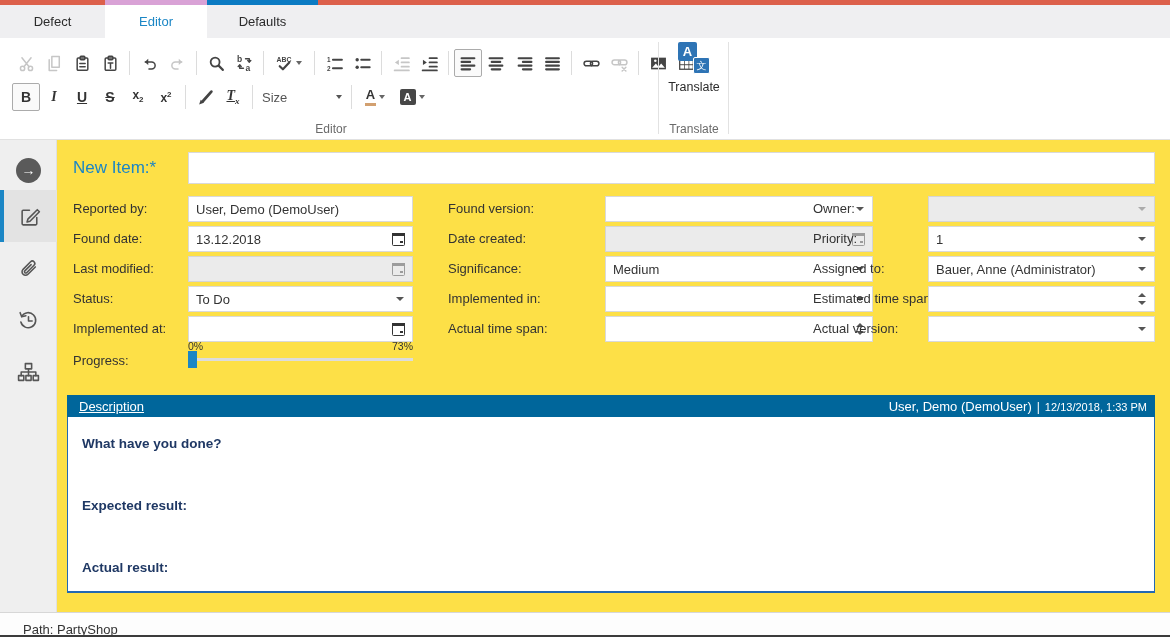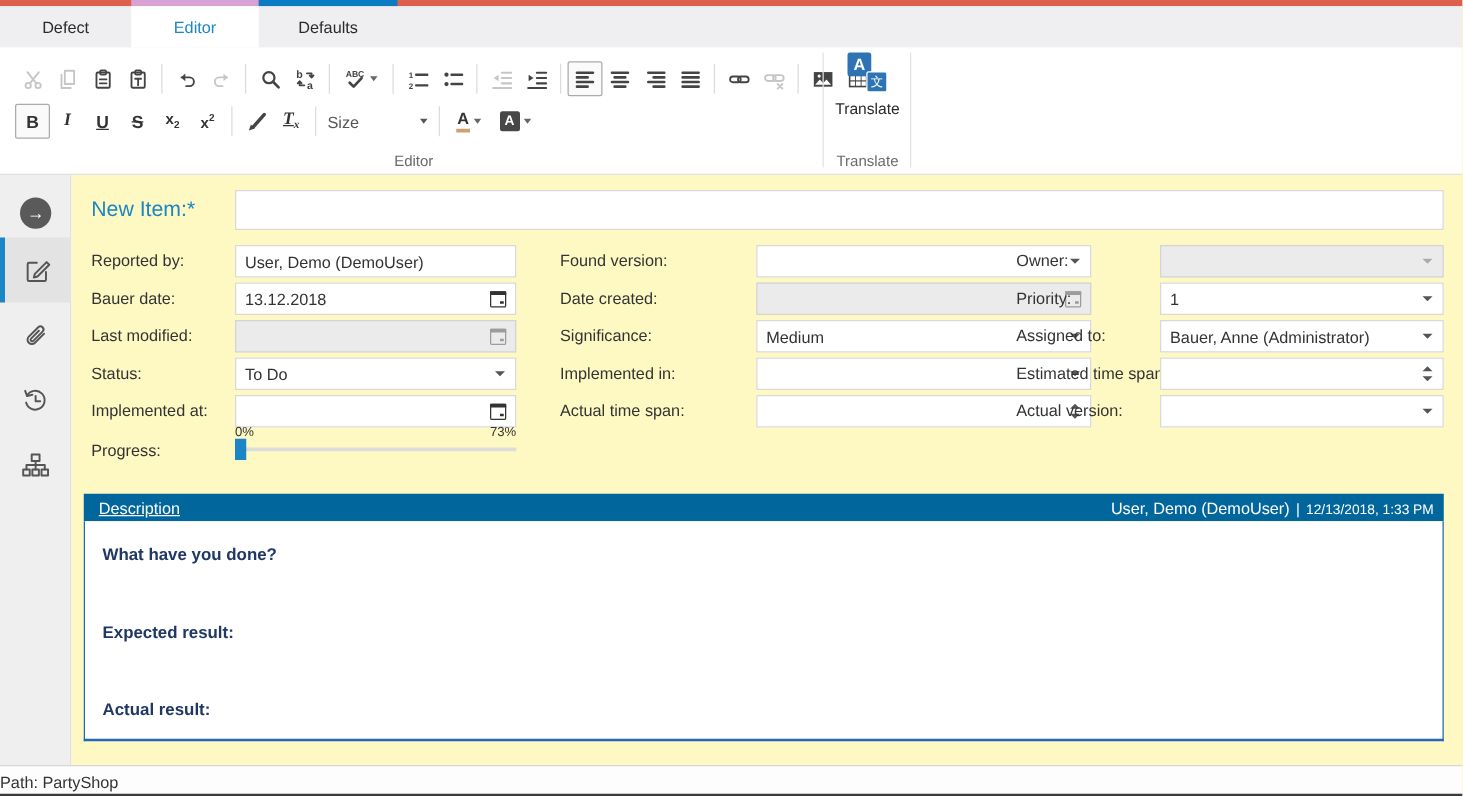--- a/index.html
+++ b/index.html
@@ -56,21 +56,21 @@
   .tr-a { position:absolute; left:0; top:0; width:19px; height:19px; background:#2E74B5; border-radius:2px; color:#fff; font-weight:700; font-size:13px; display:flex; align-items:center; justify-content:center; }
   .tr-zh { position:absolute; right:0; bottom:0; width:17px; height:17px; background:#2E74B5; border:1px solid #fff; border-radius:2px; color:#fff; font-size:10px; display:flex; align-items:center; justify-content:center; }
   .tr-label { margin-top:6px; font-size:12.5px; color:#2b2b2b; }
   
   .sidebar { position:absolute; left:0; top:140px; width:57px; height:472px; background:#EFEFEF; border-right:1px solid #E0E0E0; }
   .sb-item { position:absolute; left:0; width:57px; height:52px; display:flex; align-items:center; justify-content:center; }
   .sb-item.active { background:#E3E3E3; border-left:4px solid #1B86C5; }
   .sb-circle { width:25px; height:25px; border-radius:50%; background:#5A5A5A; color:#fff; display:flex; align-items:center; justify-content:center; font-size:14px; font-weight:700; }
   .si { stroke:#555; fill:none; stroke-width:1.5; stroke-linecap:round; stroke-linejoin:round; }
   
-  .content { position:absolute; left:57px; top:140px; width:1113px; height:472px; background:#fef9c3; }
+  .content { position:absolute; left:57px; top:140px; width:1113px; height:472px; background:#fde047; }
   .new-item-label { position:absolute; left:16px; top:18px; font-size:17px; color:#1B86C5; }
   .new-item-input { position:absolute; left:131px; top:12px; width:967px; height:32px; background:#fff; border:1px solid #D9D9D9; font-size:13px; padding:0 8px; font-family:"Liberation Sans",sans-serif; }
   .flabel { position:absolute; font-size:13px; color:#333; }
   .fld { position:absolute; height:26px; background:#fff; border:1px solid #D9D9D9; display:flex; align-items:center; }
   .fld input { flex:1; min-width:0; border:none; outline:none; background:transparent; font-size:13px; padding:0 7px; font-family:"Liberation Sans",sans-serif; color:#333; }
   .fld .val { flex:1; padding:0 7px; color:#333; }
   .fld.disabled { background:#EBEBEB; border-color:#D4D4D4; }
   .fld .dd { margin-right:8px; }
   .fld.disabled .dd { border-top-color:#ABABAB; }
   .dd { width:0; height:0; border-left:4px solid transparent; border-right:4px solid transparent; border-top:4.5px solid #555; }
@@ -98,21 +98,21 @@
   .desc { position:absolute; left:10px; top:255px; width:1088px; height:198px; }
   .desc-header { height:22px; background:#00669B; color:#fff; display:flex; align-items:center; justify-content:space-between; padding:0 8px 0 12px; }
   .desc-title { font-size:13px;text-decoration:underline; }
   .desc-meta { display:flex; align-items:baseline; gap:5px; }
   .desc-user { font-size:13px; }
   .desc-sep { font-size:12px; }
   .desc-time { font-size:11px; }
   .desc-body { height:176px; background:#fff; border:1px solid #2268B2; border-top:none; border-bottom-width:2px; padding:19px 14px; overflow:hidden; }
   .desc-body p { font-weight:700; color:#1F3864; font-size:13.5px; margin-bottom:47px; }
   
-  .statusbar { position:absolute; left:0; top:612px; width:1170px; height:25px; background:#FDFDFD; border-top:1px solid #D7D7D7; display:flex; align-items:center; padding-left:0; font-size:13px; color:#333; }
+  .statusbar { position:absolute; left:0; top:612px; width:1170px; height:25px; background:#FDFDFD; border-top:1px solid #D7D7D7; display:flex; align-items:flex-end; padding-left:23px; font-size:13px; color:#333; }
   .bottom-edge { position:absolute; left:0; top:635px; width:1170px; height:2px; background:#3B3B3B; }
 </style>
 </head>
 <body>
 
 <div class="top-strip">
   <div class="strip-seg seg-editor"></div>
   <div class="strip-seg seg-defaults"></div>
 </div>
 
@@ -370,21 +370,21 @@
 
 <div class="content">
   <div class="new-item-label">New Item:*</div>
   <input class="new-item-input" value="" style="">
 
   <label class="flabel c1l r1l">Reported by:</label>
   <div class="fld c1f r1f">
       <input value="User, Demo (DemoUser)" style="">
     </div>
 
-  <label class="flabel c1l r2l">Bauer date:</label>
+  <label class="flabel c1l r2l">Found date:</label>
   <div class="fld c1f r2f">
       <input value="13.12.2018" style="">
       <span class="cal"></span>
     </div>
 
   <label class="flabel c1l r3l">Last modified:</label>
   <div class="fld disabled c1f r3f">
       <input disabled="" value="" style="">
       <span class="cal"></span>
     </div>

